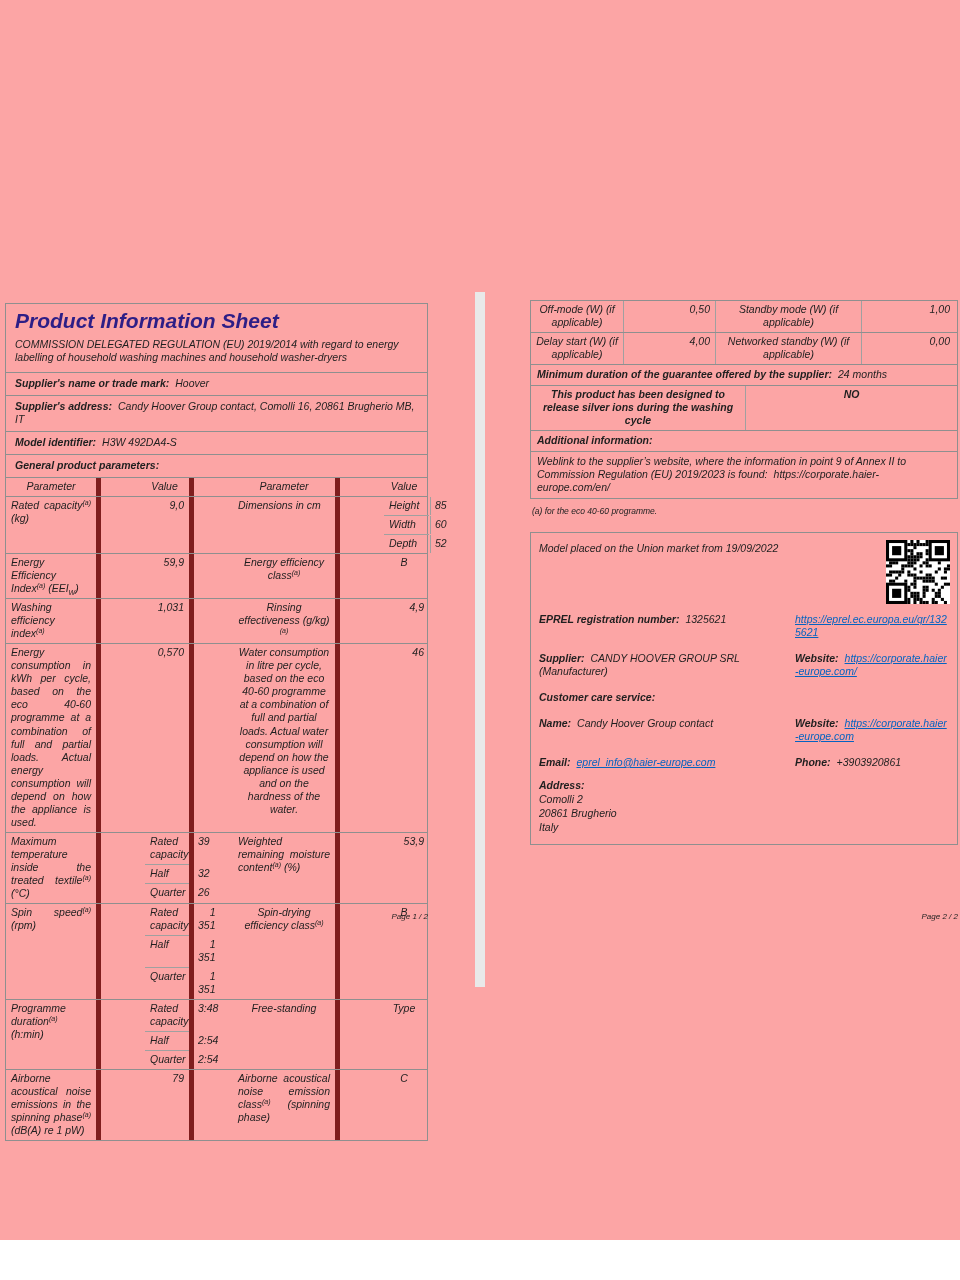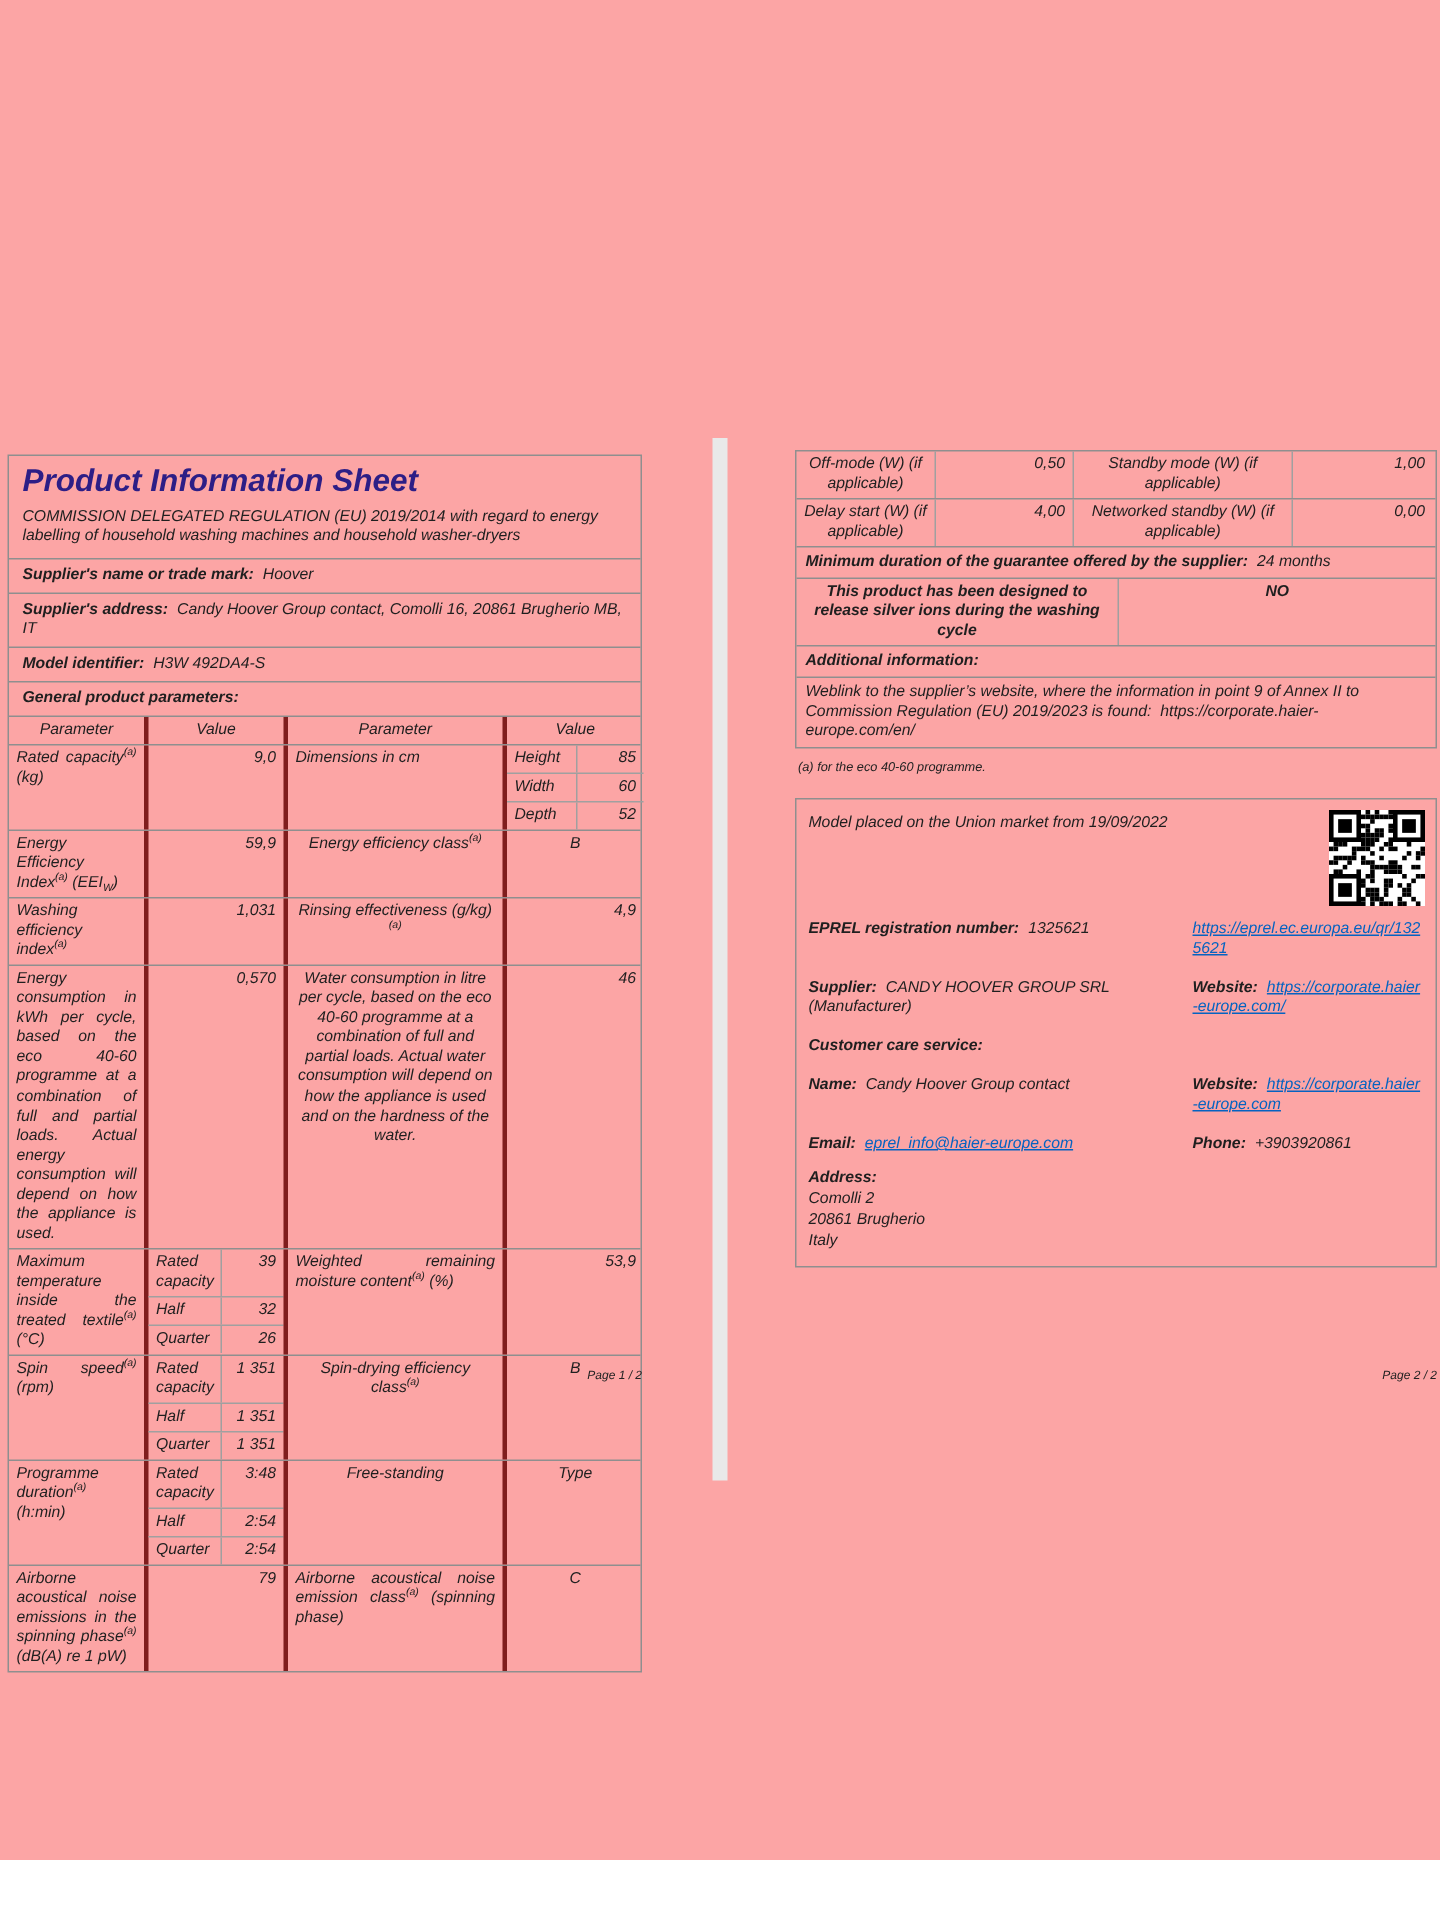--- a/index.html
+++ b/index.html
@@ -19,21 +19,21 @@
   .page1{position:absolute;left:5px;top:303px;width:423px;}
   .p1box{border:1px solid #8f8f8f;box-sizing:border-box;}
   .titleblock{padding:5px 9px 8px 9px;}
   .doc-title{margin:0 0 5px 0;font-size:21px;font-weight:bold;color:#2d1e86;line-height:1.15;}
   .reg{width:400px;}
   .inforow{border-top:1px solid #8f8f8f;padding:4px 9px 5px 9px;}
 
   .grid{display:grid;border-top:1px solid #8f8f8f;}
   .g4{grid-template-columns:90px 93px 146px 94px;}
   .td{box-sizing:border-box;padding:2px 5px 3px 5px;min-height:15px;text-align:center;}
-  .g4 > .td + .td, .g4 > .subcol + .td, .g4 > .td + .subcol{border-left:3px solid #7f1d1d;}
+  .g4 > .td + .td, .g4 > .subcol + .td, .g4 > .td + .subcol{border-left:5px solid #7f1d1d;padding-left:44px;}
   .just{text-align:justify;}
   .num{text-align:right;}
   .subcol{box-sizing:border-box;padding:0;}
   .subrow{display:grid;grid-template-columns:48px 1fr;}
   .subrow + .subrow{border-top:1px solid #a0a0a0;}
   .subrow > .sk{box-sizing:border-box;padding:2px 4px 3px 5px;}
   .subrow > .sv{box-sizing:border-box;padding:2px 5px 3px 4px;text-align:right;border-left:1px solid #a0a0a0;}
   .dimrow{grid-template-columns:46px 1fr;}
 
   .pagefooter{position:absolute;top:912px;font-size:8px;color:#222;}

